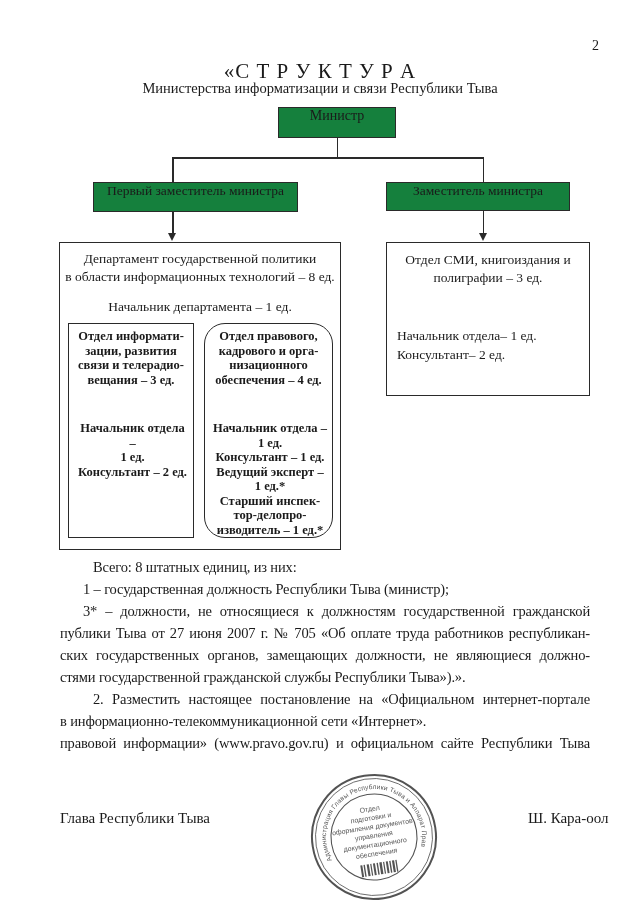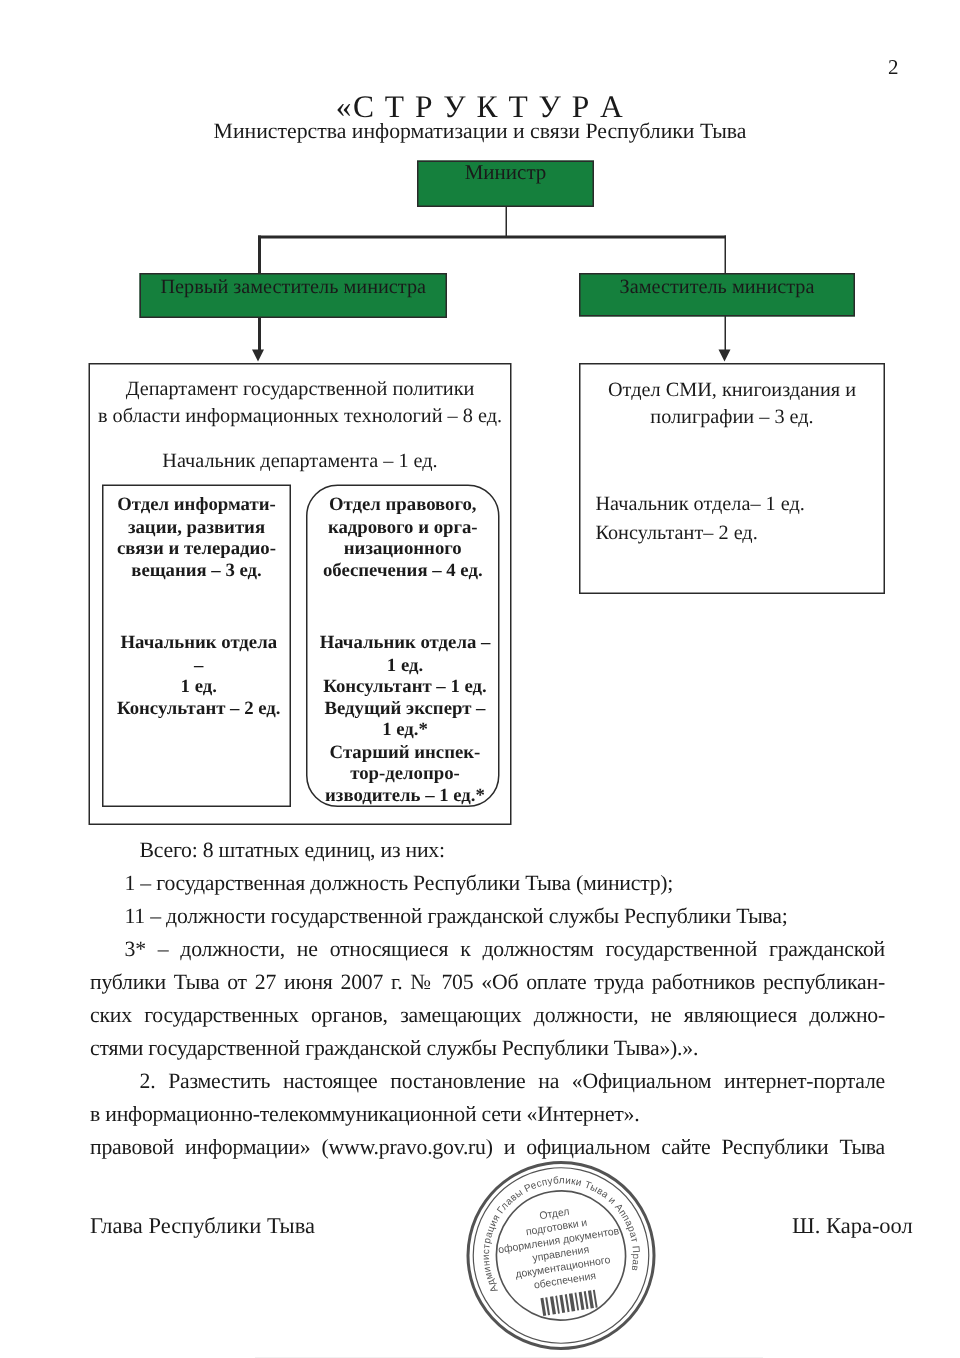--- a/index.html
+++ b/index.html
@@ -169,21 +169,20 @@
       <div class="smi-row">
         <span>Консультант</span>
         <span>– 2 ед.</span>
       </div>
     </div>
   </div>
 
   <div class="abs body-text">
     <div class="bline ind-lg">Всего: 8 штатных единиц, из них:</div>
     <div class="bline ind-md">1 – государственная должность Республики Тыва (министр);</div>
-    <div class="bline ind-md">11 – должности государственной гражданской службы Республики Тыва;</div>
     <div class="bline ind-md just">3* – должности, не относящиеся к должностям государственной гражданской</div>
     <div class="bline just">публики Тыва от 27 июня 2007 г. № 705 «Об оплате труда работников республикан-</div>
     <div class="bline just">ских государственных органов, замещающих должности, не являющиеся должно-</div>
     <div class="bline">стями государственной гражданской службы Республики Тыва»).».</div>
     <div class="bline ind-lg just">2. Разместить настоящее постановление на «Официальном интернет-портале</div>
     <div class="bline">в информационно-телекоммуникационной сети «Интернет».</div>
     <div class="bline just">правовой информации» (www.pravo.gov.ru) и официальном сайте Республики Тыва</div>
   </div>
 
   <div class="abs sig-left">Глава Республики Тыва</div>

